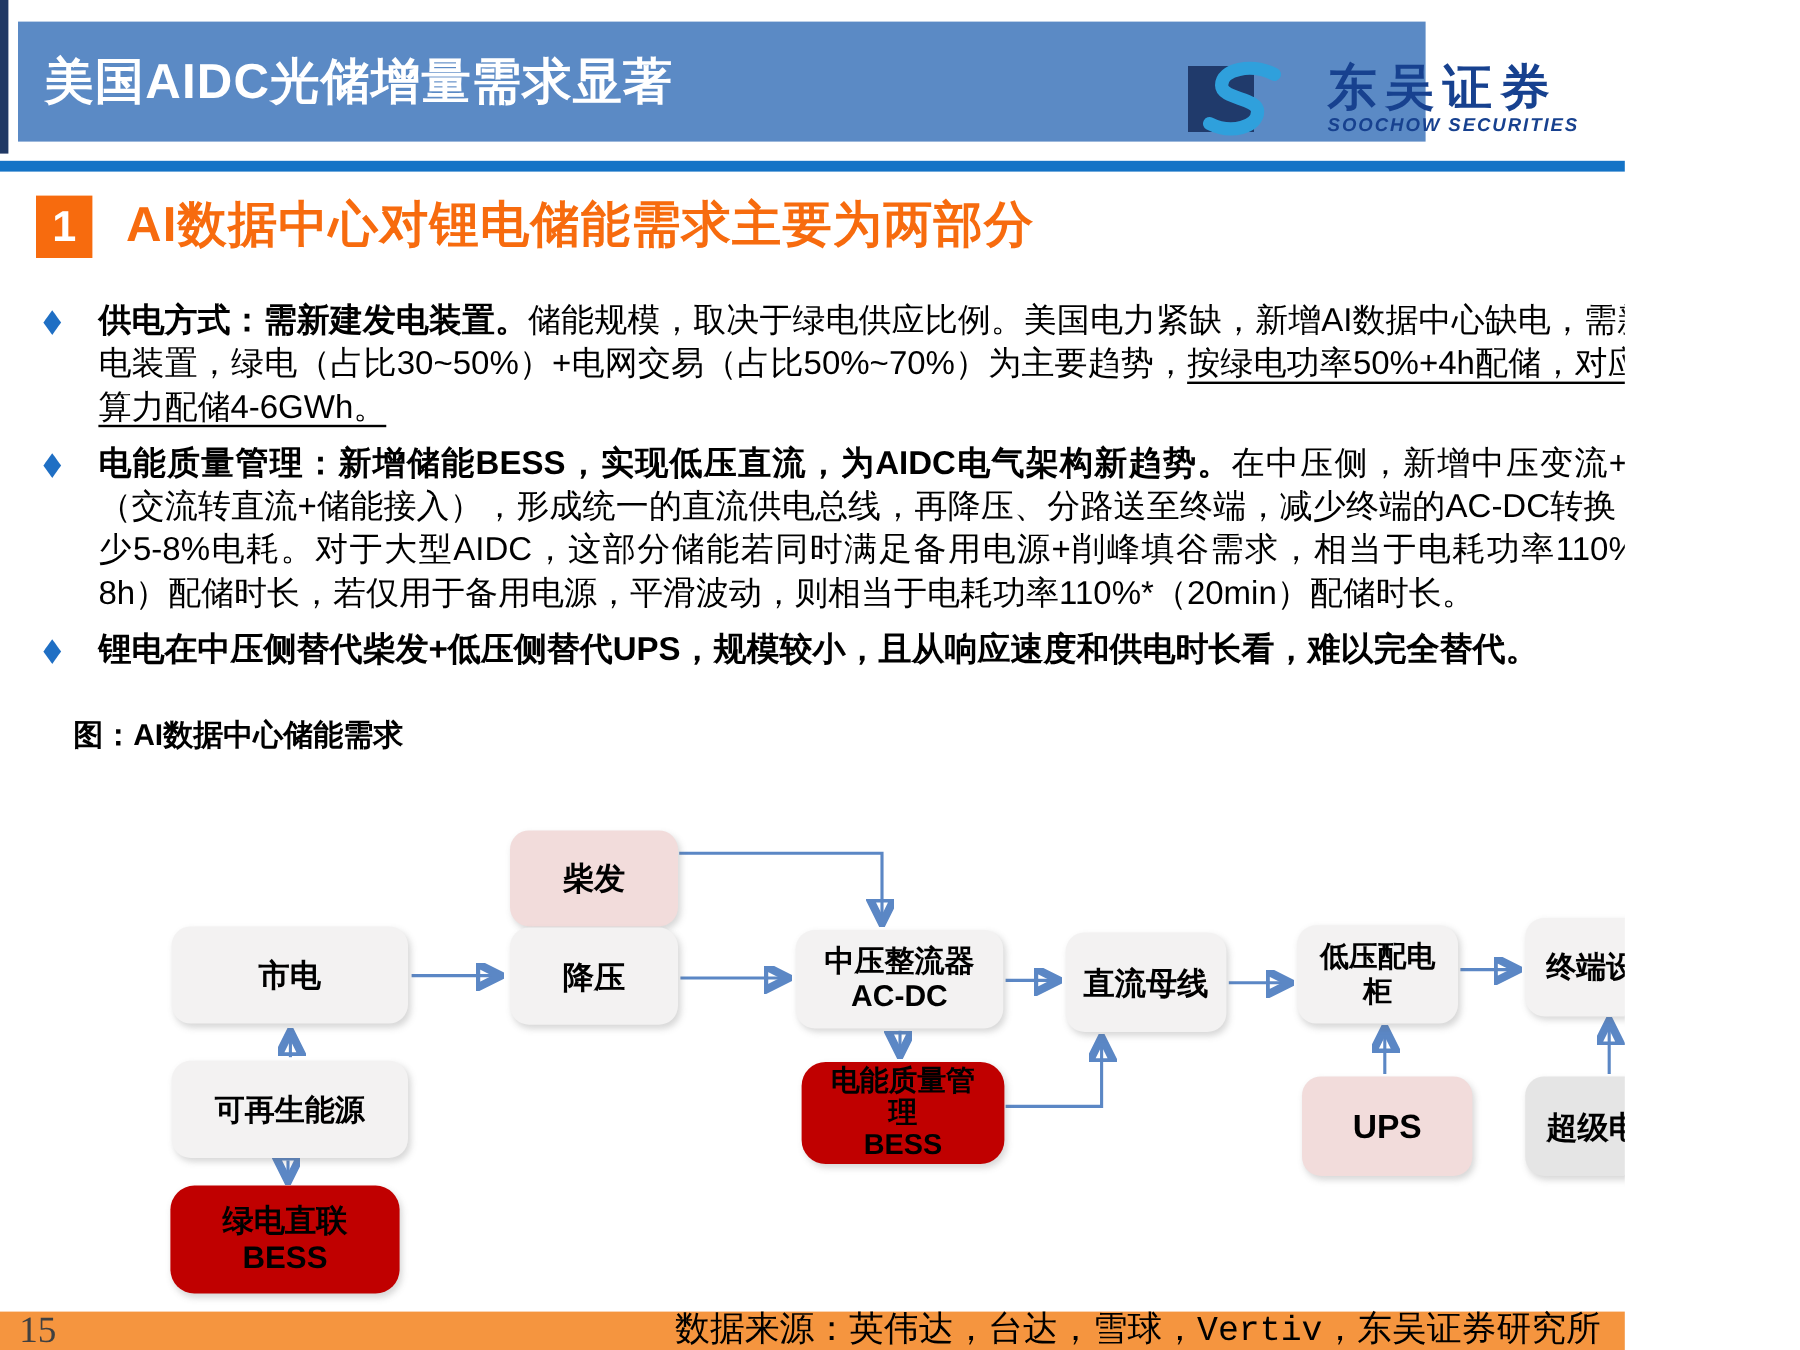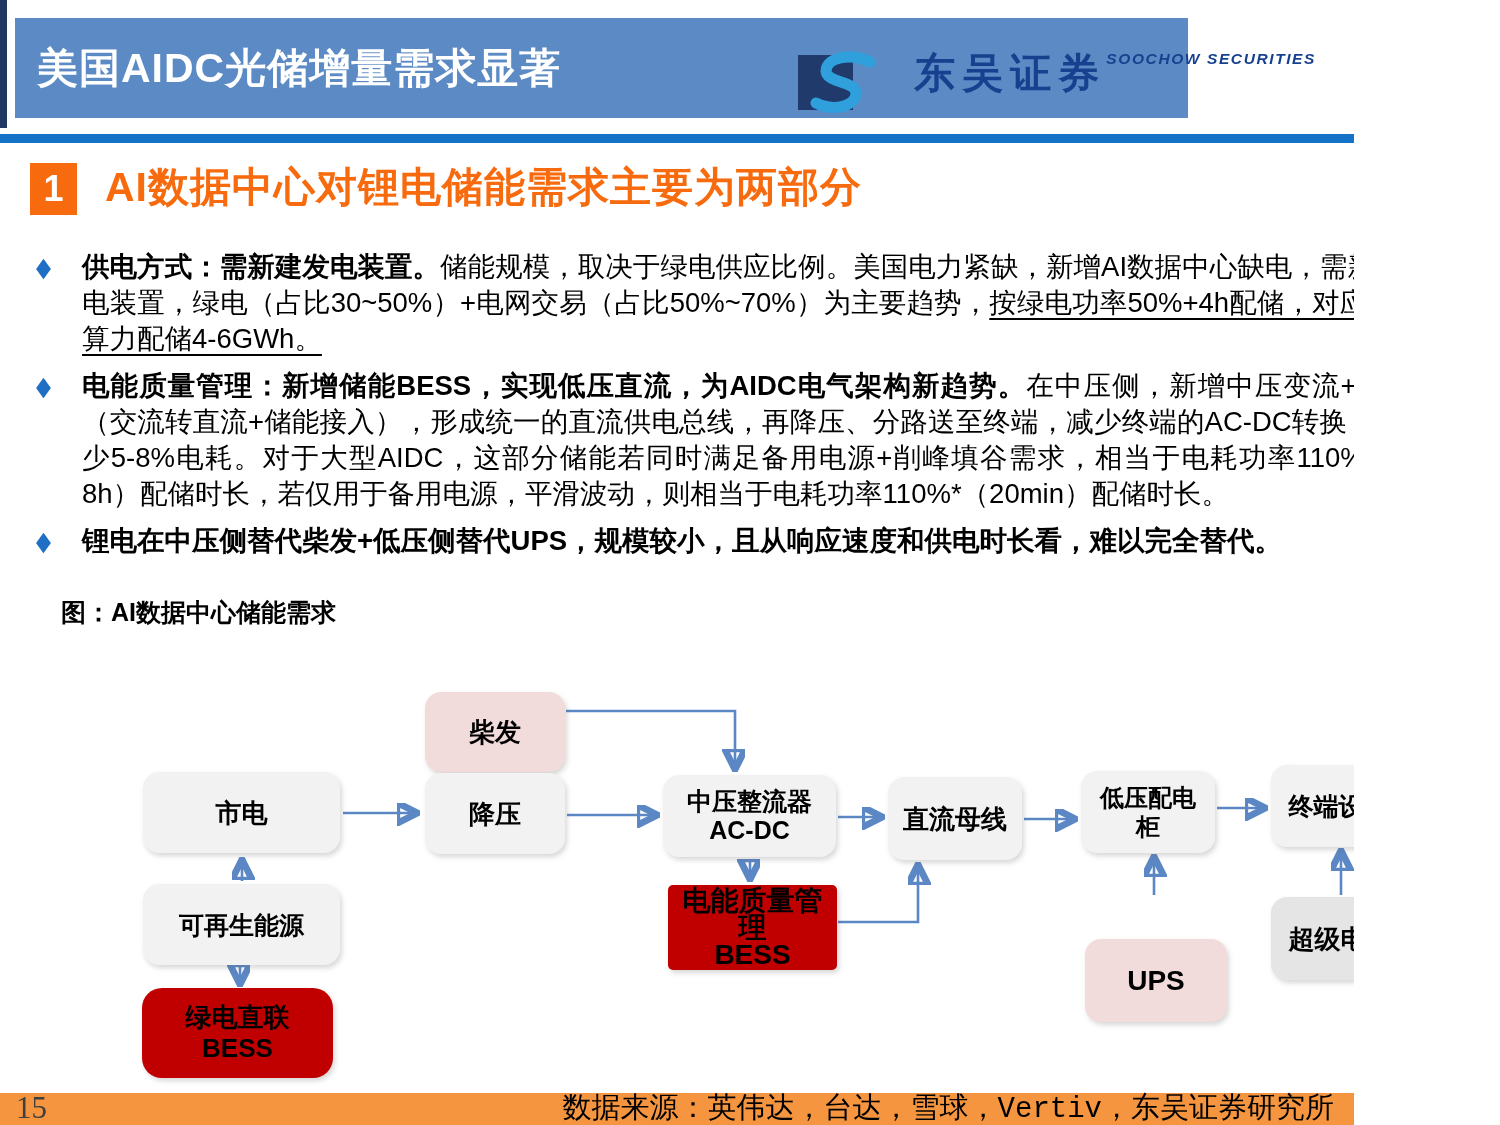--- a/index.html
+++ b/index.html
@@ -14,21 +14,21 @@
   .left-stripe { position: absolute; left: 0; top: 0; width: 7px; height: 128px; background: var(--navy, #203864); }
   .title-bar {
     position: absolute; left: 15px; top: 18px; width: 1173px; height: 100px;
     background: var(--header-blue, #5b8ac5); display: flex; align-items: center;
   }
   .title-bar h1 { color: #fff; font-size: 41px; font-weight: bold; padding-left: 22px; letter-spacing: 1px; }
   .divider { position: absolute; left: 0; top: 134px; width: 1500px; height: 9px; background: var(--divider-blue, #1473c6); }
 
   .logo { position: absolute; top: 50px; right: 38px; display: flex; align-items: flex-start; gap: 14px; }
   .logo-mark { width: 82px; height: 64px; }
-  .logo-text { display: flex; flex-direction: row; margin-left: 20px; }
+  .logo-text { display: flex; flex-direction: column; margin-left: 20px; }
   .logo-cn { color: var(--logo-blue, #17418f); font-size: 41px; font-weight: 600; letter-spacing: 7px; line-height: 46px; white-space: nowrap; }
   .logo-en { color: var(--logo-blue, #17418f); font-size: 15.5px; font-weight: bold; letter-spacing: 1.6px; white-space: nowrap; font-style: italic; }
 
   
   .sec-num {
     position: absolute; left: 30px; top: 163px; width: 47px; height: 52px;
     background: var(--accent-orange, #f76b0e); color: #fff; font-size: 36px; font-weight: bold;
     display: flex; align-items: center; justify-content: center;
   }
   .sec-title {
@@ -65,22 +65,22 @@
   .node.red   { background: var(--red-bess, #c00000); }
 
   .n-chaifa    { left: 425px; top: 692px;  width: 140px; height: 80px; }
   .n-shidian   { left: 143px; top: 772px;  width: 197px; height: 81px; }
   .n-jiangya   { left: 425px; top: 773px;  width: 140px; height: 81px; }
   .n-zhongya   { left: 663px; top: 775px;  width: 173px; height: 82px; font-size: 25px; line-height: 29px; }
   .n-dcbus     { left: 888px; top: 777px;  width: 134px; height: 83px; }
   .n-lvcab     { left: 1081px; top: 771px; width: 134px; height: 82px; font-size: 24px; line-height: 29px; }
   .n-terminal  { left: 1271px; top: 765px; width: 135px; height: 82px; font-size: 25px; }
   .n-renewable { left: 143px; top: 884px;  width: 197px; height: 81px; font-size: 25px; }
-  .n-pqbess    { left: 668px; top: 885px;  width: 169px; height: 85px; font-size: 28px; line-height: 27px; border-radius: 5px; }
-  .n-ups       { left: 1085px; top: 897px; width: 142px; height: 83px; font-size: 28px; margin-top: 42px; }
+  .n-pqbess    { left: 668px; top: 885px;  width: 169px; height: 85px; font-size: 24px; line-height: 27px; border-radius: 20px; }
+  .n-ups       { left: 1085px; top: 897px; width: 142px; height: 83px; font-size: 28px; }
   .n-supercap  { left: 1271px; top: 897px; width: 139px; height: 83px; font-size: 26px; }
   .n-greenbess { left: 142px; top: 988px;  width: 191px; height: 90px; font-size: 26px; line-height: 31px; border-radius: 20px; }
 
   .arrows { position: absolute; left: 0; top: 0; width: 1500px; height: 1125px; pointer-events: none; }
   .arrows path { stroke: var(--arrow-blue, #5b87c5); stroke-width: 2.6; fill: none; }
 
   
   .footer-bar {
     position: absolute; left: 0; top: 1093px; width: 1500px; height: 32px;
     background: var(--footer-orange, #f5953f);

